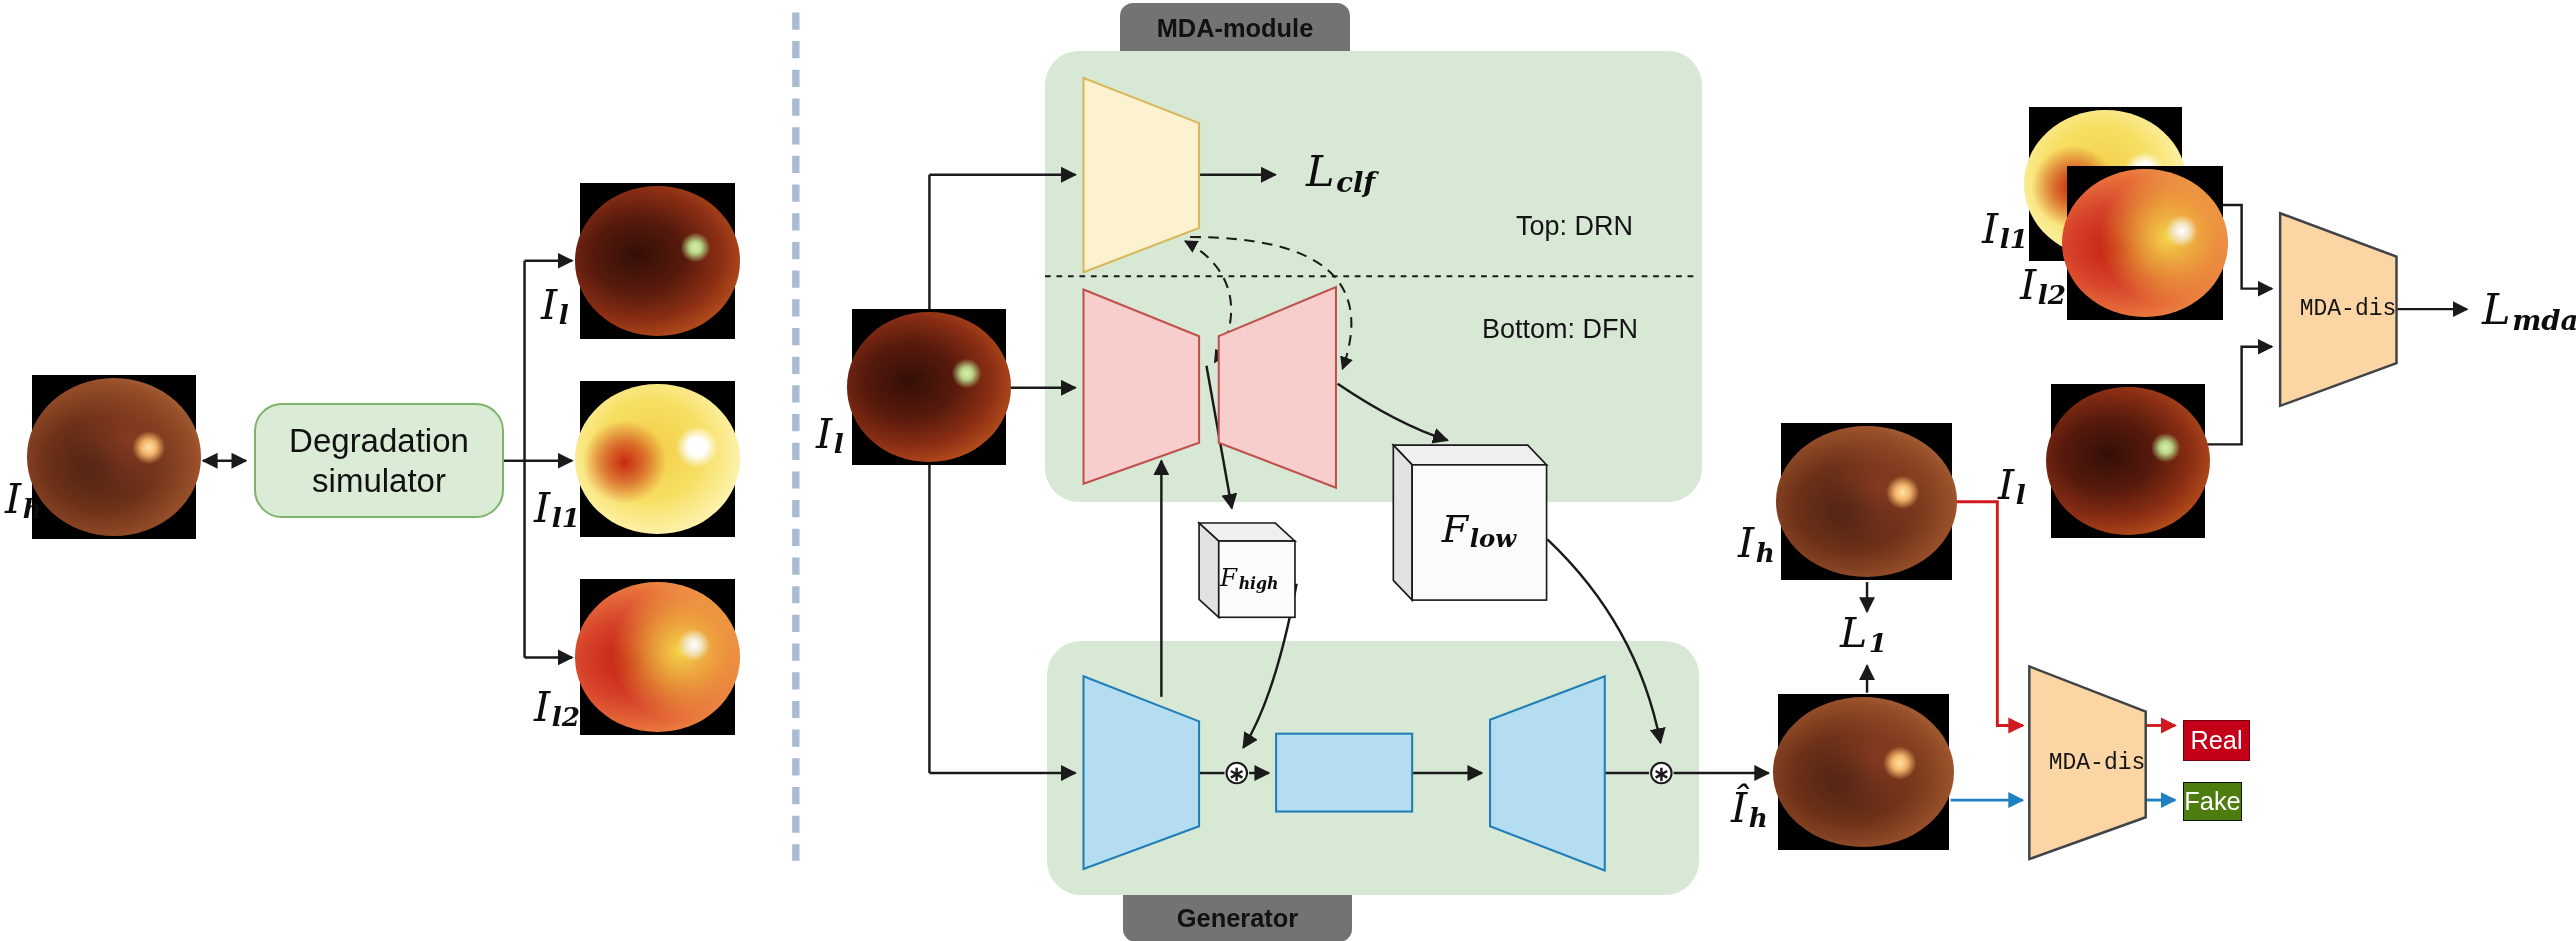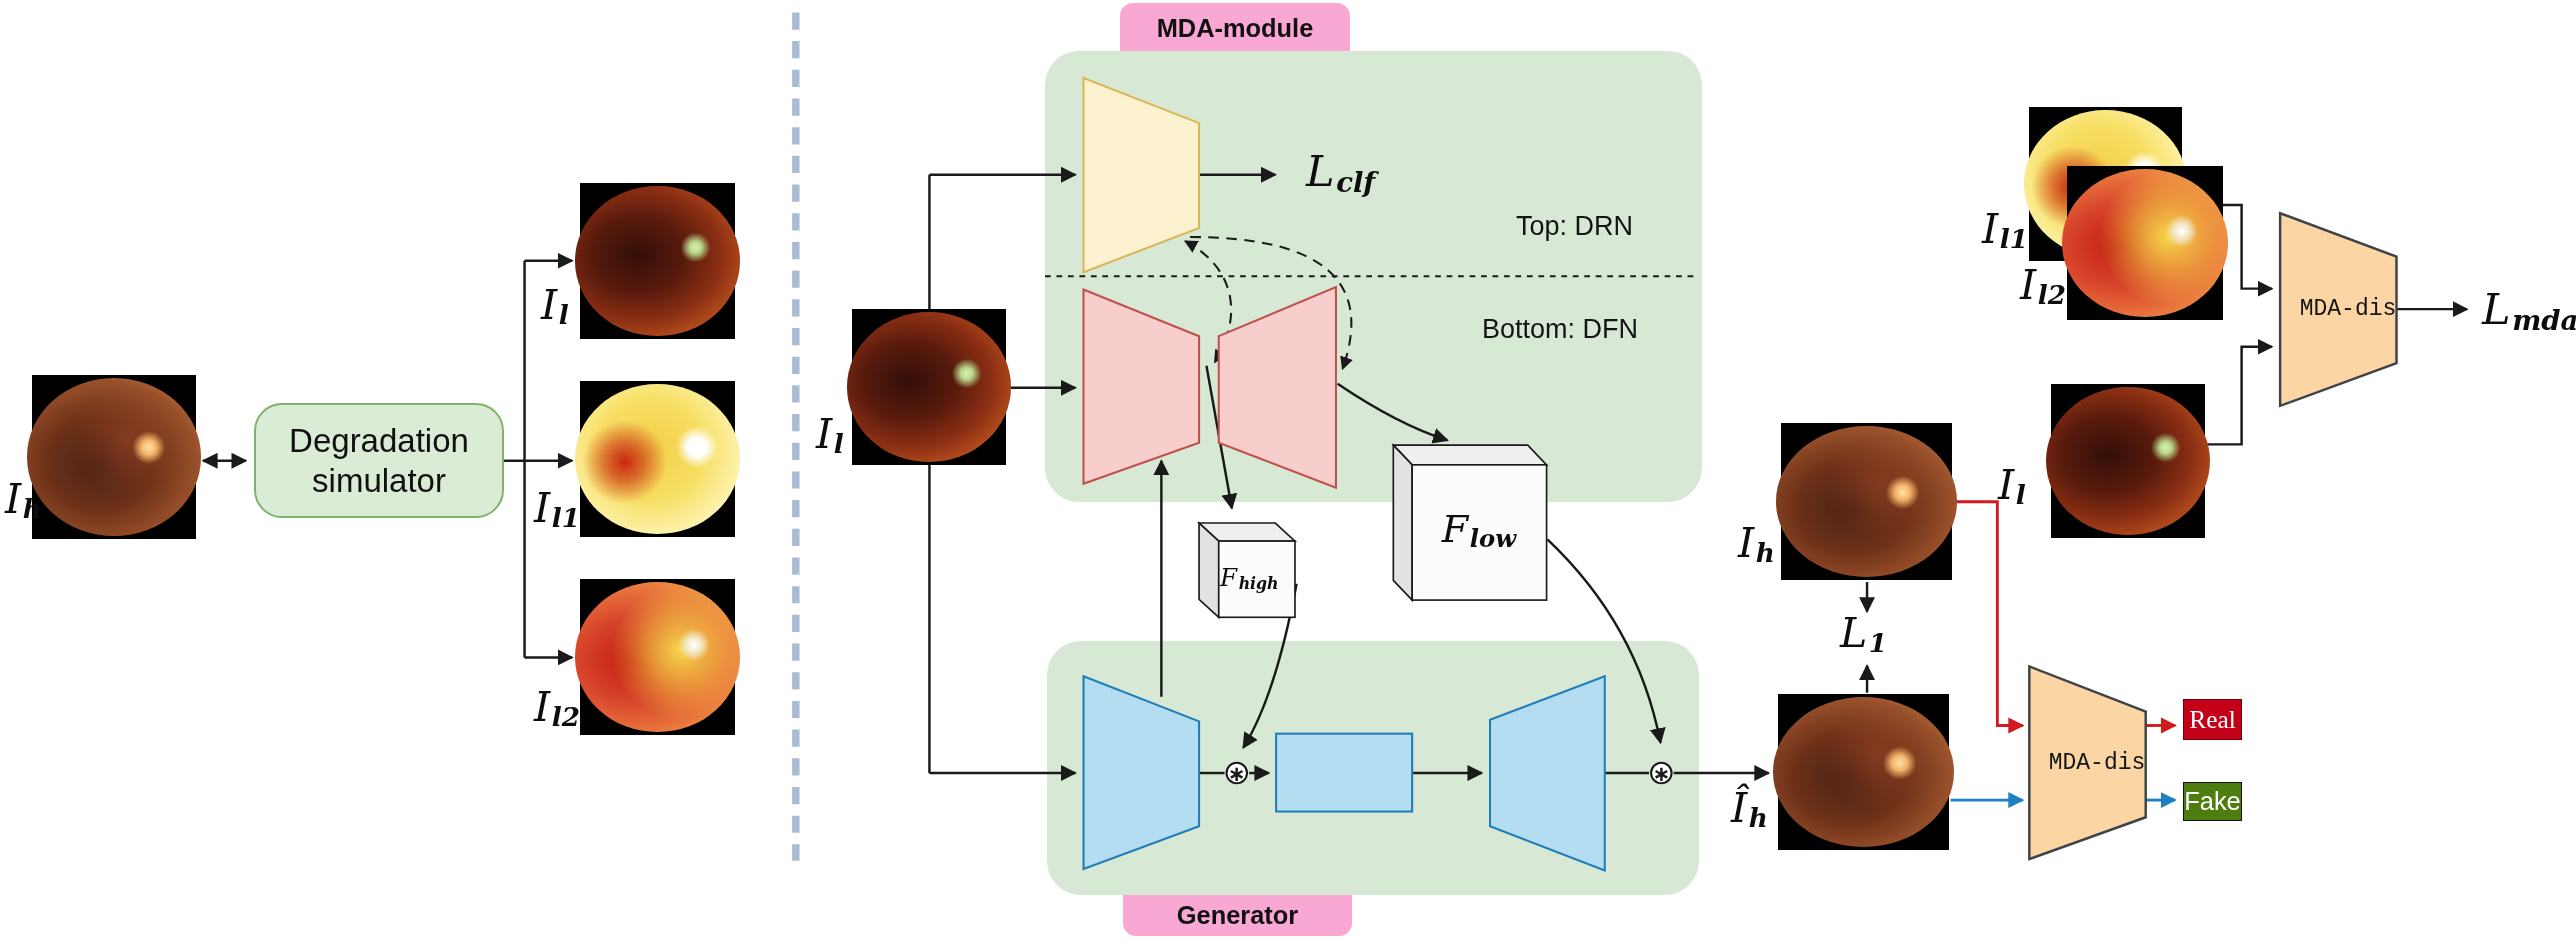--- a/index.html
+++ b/index.html
@@ -1,21 +1,21 @@
 <!DOCTYPE html>
 <html style="font-size:13px"><head>
 <meta charset="utf-8">
 <style>
   html,body{margin:0;padding:0;background:#ffffff;}
   #canvas{position:relative;width:2576px;height:942px;background:#ffffff;overflow:hidden;
           font-family:"Liberation Sans",sans-serif;color:#111;}
   .abs{position:absolute;}
   
   .container{position:absolute;background:#d7e9d4;border-radius:34px;}
-  .tab{position:absolute;background:#f9a8d4;display:flex;align-items:center;justify-content:center;
+  .tab{position:absolute;background:#737373;display:flex;align-items:center;justify-content:center;
        font-weight:bold;font-size:25.4px;color:#111;}
   .tab-top{border-radius:13px 13px 0 0;}
   .tab-bottom{border-radius:0 0 13px 13px;}
   
   .degbox{position:absolute;left:254px;top:403px;width:250px;height:115px;background:#daecd5;
           border:2.5px solid #7fb26b;border-radius:28px;box-sizing:border-box;
           display:flex;flex-direction:column;align-items:center;justify-content:center;
           font-size:33px;line-height:1.2;color:#111;}
   
   .fundus{position:absolute;background:#000;}
@@ -52,21 +52,21 @@
 </head>
 <body>
 
 <div id="canvas">
 
   <div class="tab tab-top abs" style="left:1120px;top:2.5px;width:230px;height:51px;">
     <span>MDA-module</span>
   </div>
   <div class="container" style="left:1045px;top:51px;width:657px;height:451px;"></div>
   <div class="container" style="left:1047px;top:641px;width:652px;height:254px;"></div>
-  <div class="tab tab-bottom abs" style="left:1123px;top:895px;width:229px;height:41px;">
+  <div class="tab tab-bottom abs" style="left:1123px;top:895px;width:229px;height:47px;">
     <span>Generator</span>
   </div>
 
   <div class="degbox">
     <div>Degradation</div>
     <div>simulator</div>
   </div>
 
   <svg width="2576" height="942" viewBox="0 0 3143 1149">
     <defs>
@@ -209,21 +209,21 @@
   <div class="ml" style="left:2020px;top:265px;"><span>I</span><span class="sub">l2</span></div>
   <div class="ml" style="left:1998px;top:465px;"><span>I</span><span class="sub">l</span></div>
   <div class="ml" style="left:2482px;top:288px;font-size:43px;"><span>L</span><span class="sub">mda</span></div>
 
   <div class="note" style="left:1516px;top:211px;">Top: DRN</div>
   <div class="note" style="left:1482px;top:314px;">Bottom: DFN</div>
 
   <div class="dislabel" style="left:2030px;top:750px;">MDA-dis</div>
   <div class="dislabel" style="left:2281px;top:296px;">MDA-dis</div>
 
-  <div class="badge" style="left:2183px;top:699px;width:59px;height:41px;background:#c40019;border:1.6px solid #70000f;font-family:Liberation Serif, serif;">
+  <div class="badge" style="left:2183px;top:720px;width:67px;height:41px;background:#c40019;border:1.6px solid #70000f;">
     <span>Real</span>
   </div>
   <div class="badge" style="left:2183px;top:782px;width:59px;height:39px;background:#4d7c0f;border:1.6px solid #101010;">
     <span>Fake</span>
   </div>
 
 </div>
 
 
 </body></html>

